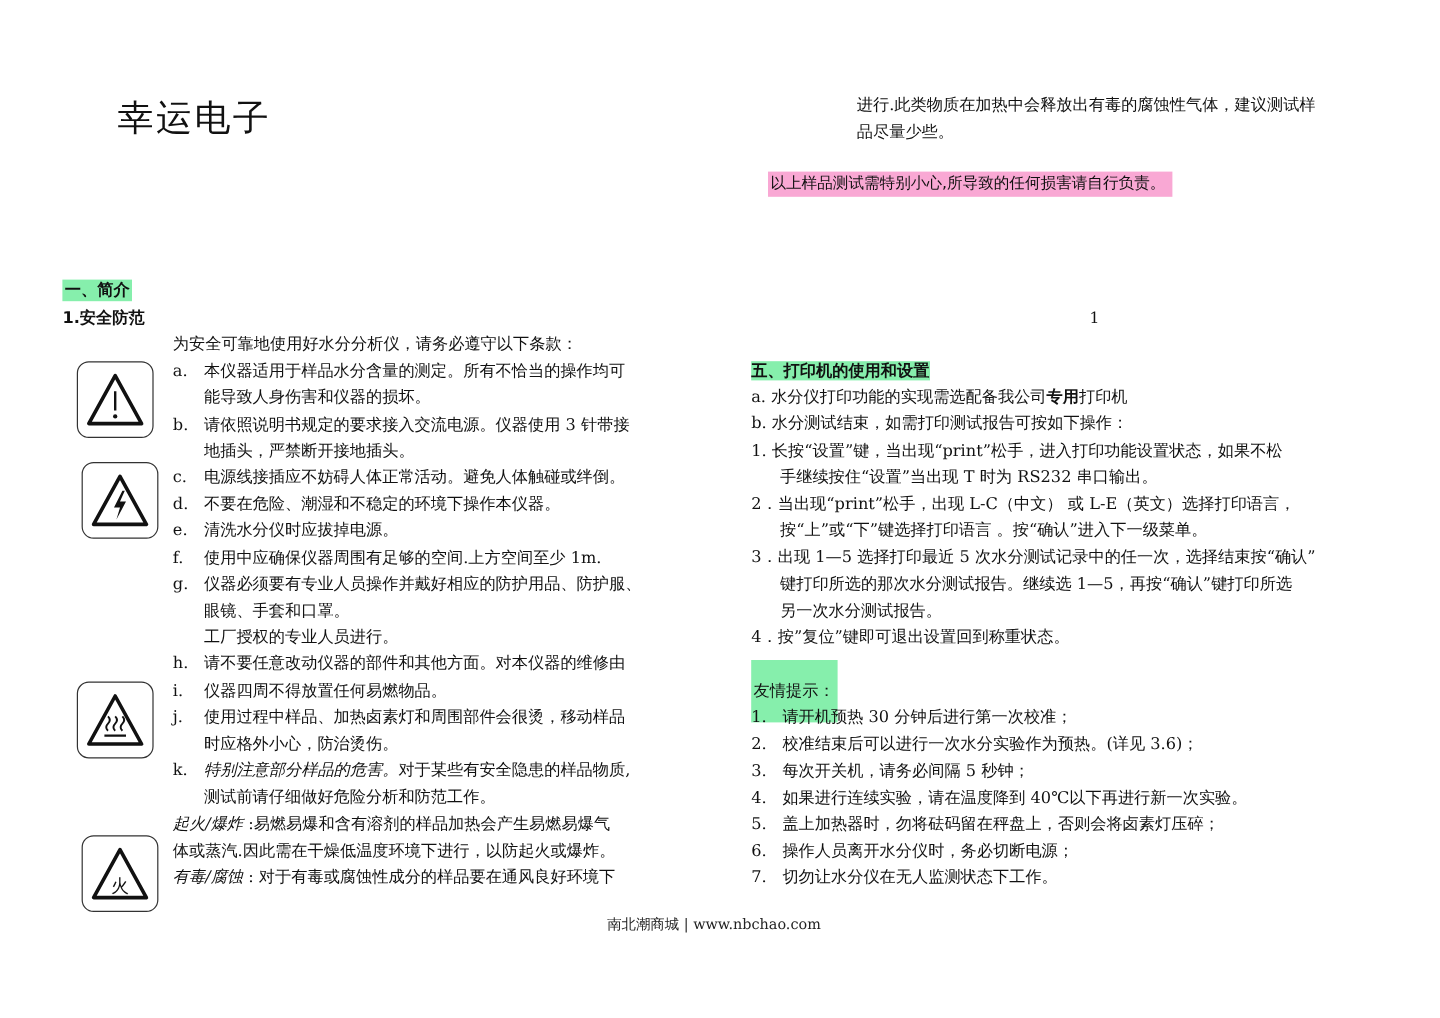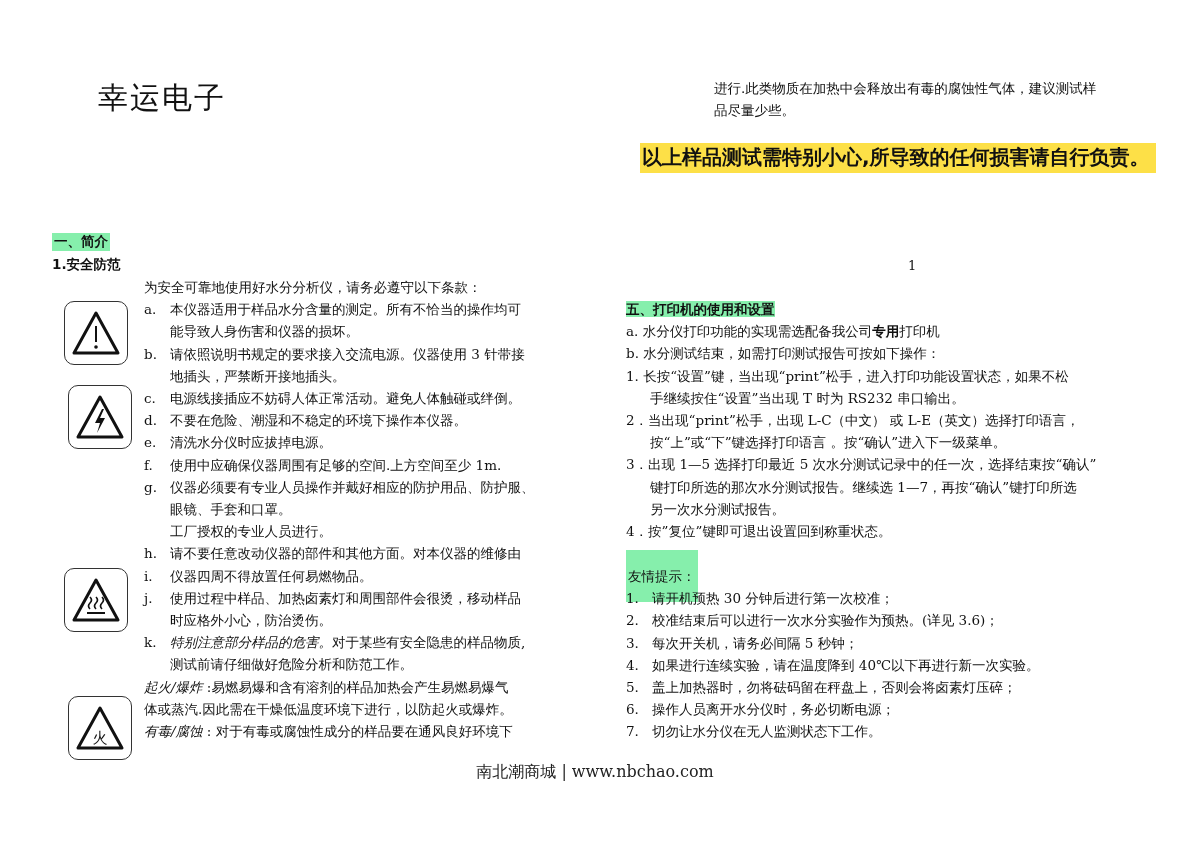--- a/index.html
+++ b/index.html
@@ -16,35 +16,35 @@
     }
     .line { font-size: 13.5px; line-height: 22.2px; white-space: nowrap; }
     .hl { background: #86efac; }
     .bold { font-weight: bold; }
     .ital { font-style: italic; }
     .sec-head {
       font-family: "DejaVu Sans", "Liberation Sans", sans-serif;
       font-weight: bold; font-size: 13.5px;
     }
     .big-warn {
-      left: 640px; top: 143px; font-size: 20px; font-weight: bold;
+      left: 640px; top: 143px; font-size: 13px; font-weight: normal;
       font-family: "DejaVu Sans", "Liberation Sans", sans-serif;
-      background: #fde047; padding: 1px 6px 2px 2px; white-space: nowrap;
+      background: #f9a8d4; padding: 1px 6px 2px 2px; white-space: nowrap;
     }
     .icon-box {
       width: 62px; height: 62px; border: 1.5px solid #333; border-radius: 10px;
       background: #fff; display: flex; align-items: center; justify-content: center;
     }
     .icon-box svg { width: 50px; height: 46px; }
     .label-w { display: inline-block; width: 26px; }
     .indent { padding-left: 26px; }
     .indent2 { padding-left: 24px; }
     .footer {
       left: 0; width: 1190px; top: 762px; text-align: center;
-      font-size: 16px; color: #222;
+      font-size: 12px; color: #222;
     }
     .pagenum { left: 908px; top: 258px; font-size: 13px; }
   </style>
 </head>
 <body>
 
 <div class="abs brand">幸运电子</div>
 
 <div class="abs line" style="left:714px; top:77px;">进行.此类物质在加热中会释放出有毒的腐蚀性气体，建议测试样</div>
 <div class="abs line" style="left:714px; top:99px;">品尽量少些。</div>
@@ -130,21 +130,21 @@
   <div>
     <div class="line">1. 长按“设置”键，当出现“print”松手，进入打印功能设置状态，如果不松</div>
     <div class="line indent2">手继续按住“设置”当出现 T 时为 RS232 串口输出。</div>
   </div>
   <div>
     <div class="line">2．当出现“print”松手，出现 L-C（中文） 或 L-E（英文）选择打印语言，</div>
     <div class="line indent2">按“上”或“下”键选择打印语言 。按“确认”进入下一级菜单。</div>
   </div>
   <div>
     <div class="line">3．出现 1—5 选择打印最近 5 次水分测试记录中的任一次，选择结束按“确认”</div>
-    <div class="line indent2">键打印所选的那次水分测试报告。继续选 1—7，再按“确认”键打印所选</div>
+    <div class="line indent2">键打印所选的那次水分测试报告。继续选 1—5，再按“确认”键打印所选</div>
     <div class="line indent2">另一次水分测试报告。</div>
   </div>
   <div class="line">4．按”复位”键即可退出设置回到称重状态。</div>
 </div>
 
 <div class="abs" style="left:626px; top:565px;">
   <div class="line"><span class="hl" style="padding:18px 2px;">友情提示：</span></div>
   <div class="line"><span class="label-w">1.</span><span>请开机预热 30 分钟后进行第一次校准；</span></div>
   <div class="line"><span class="label-w">2.</span><span>校准结束后可以进行一次水分实验作为预热。(详见 3.6)；</span></div>
   <div class="line"><span class="label-w">3.</span><span>每次开关机，请务必间隔 5 秒钟；</span></div>

